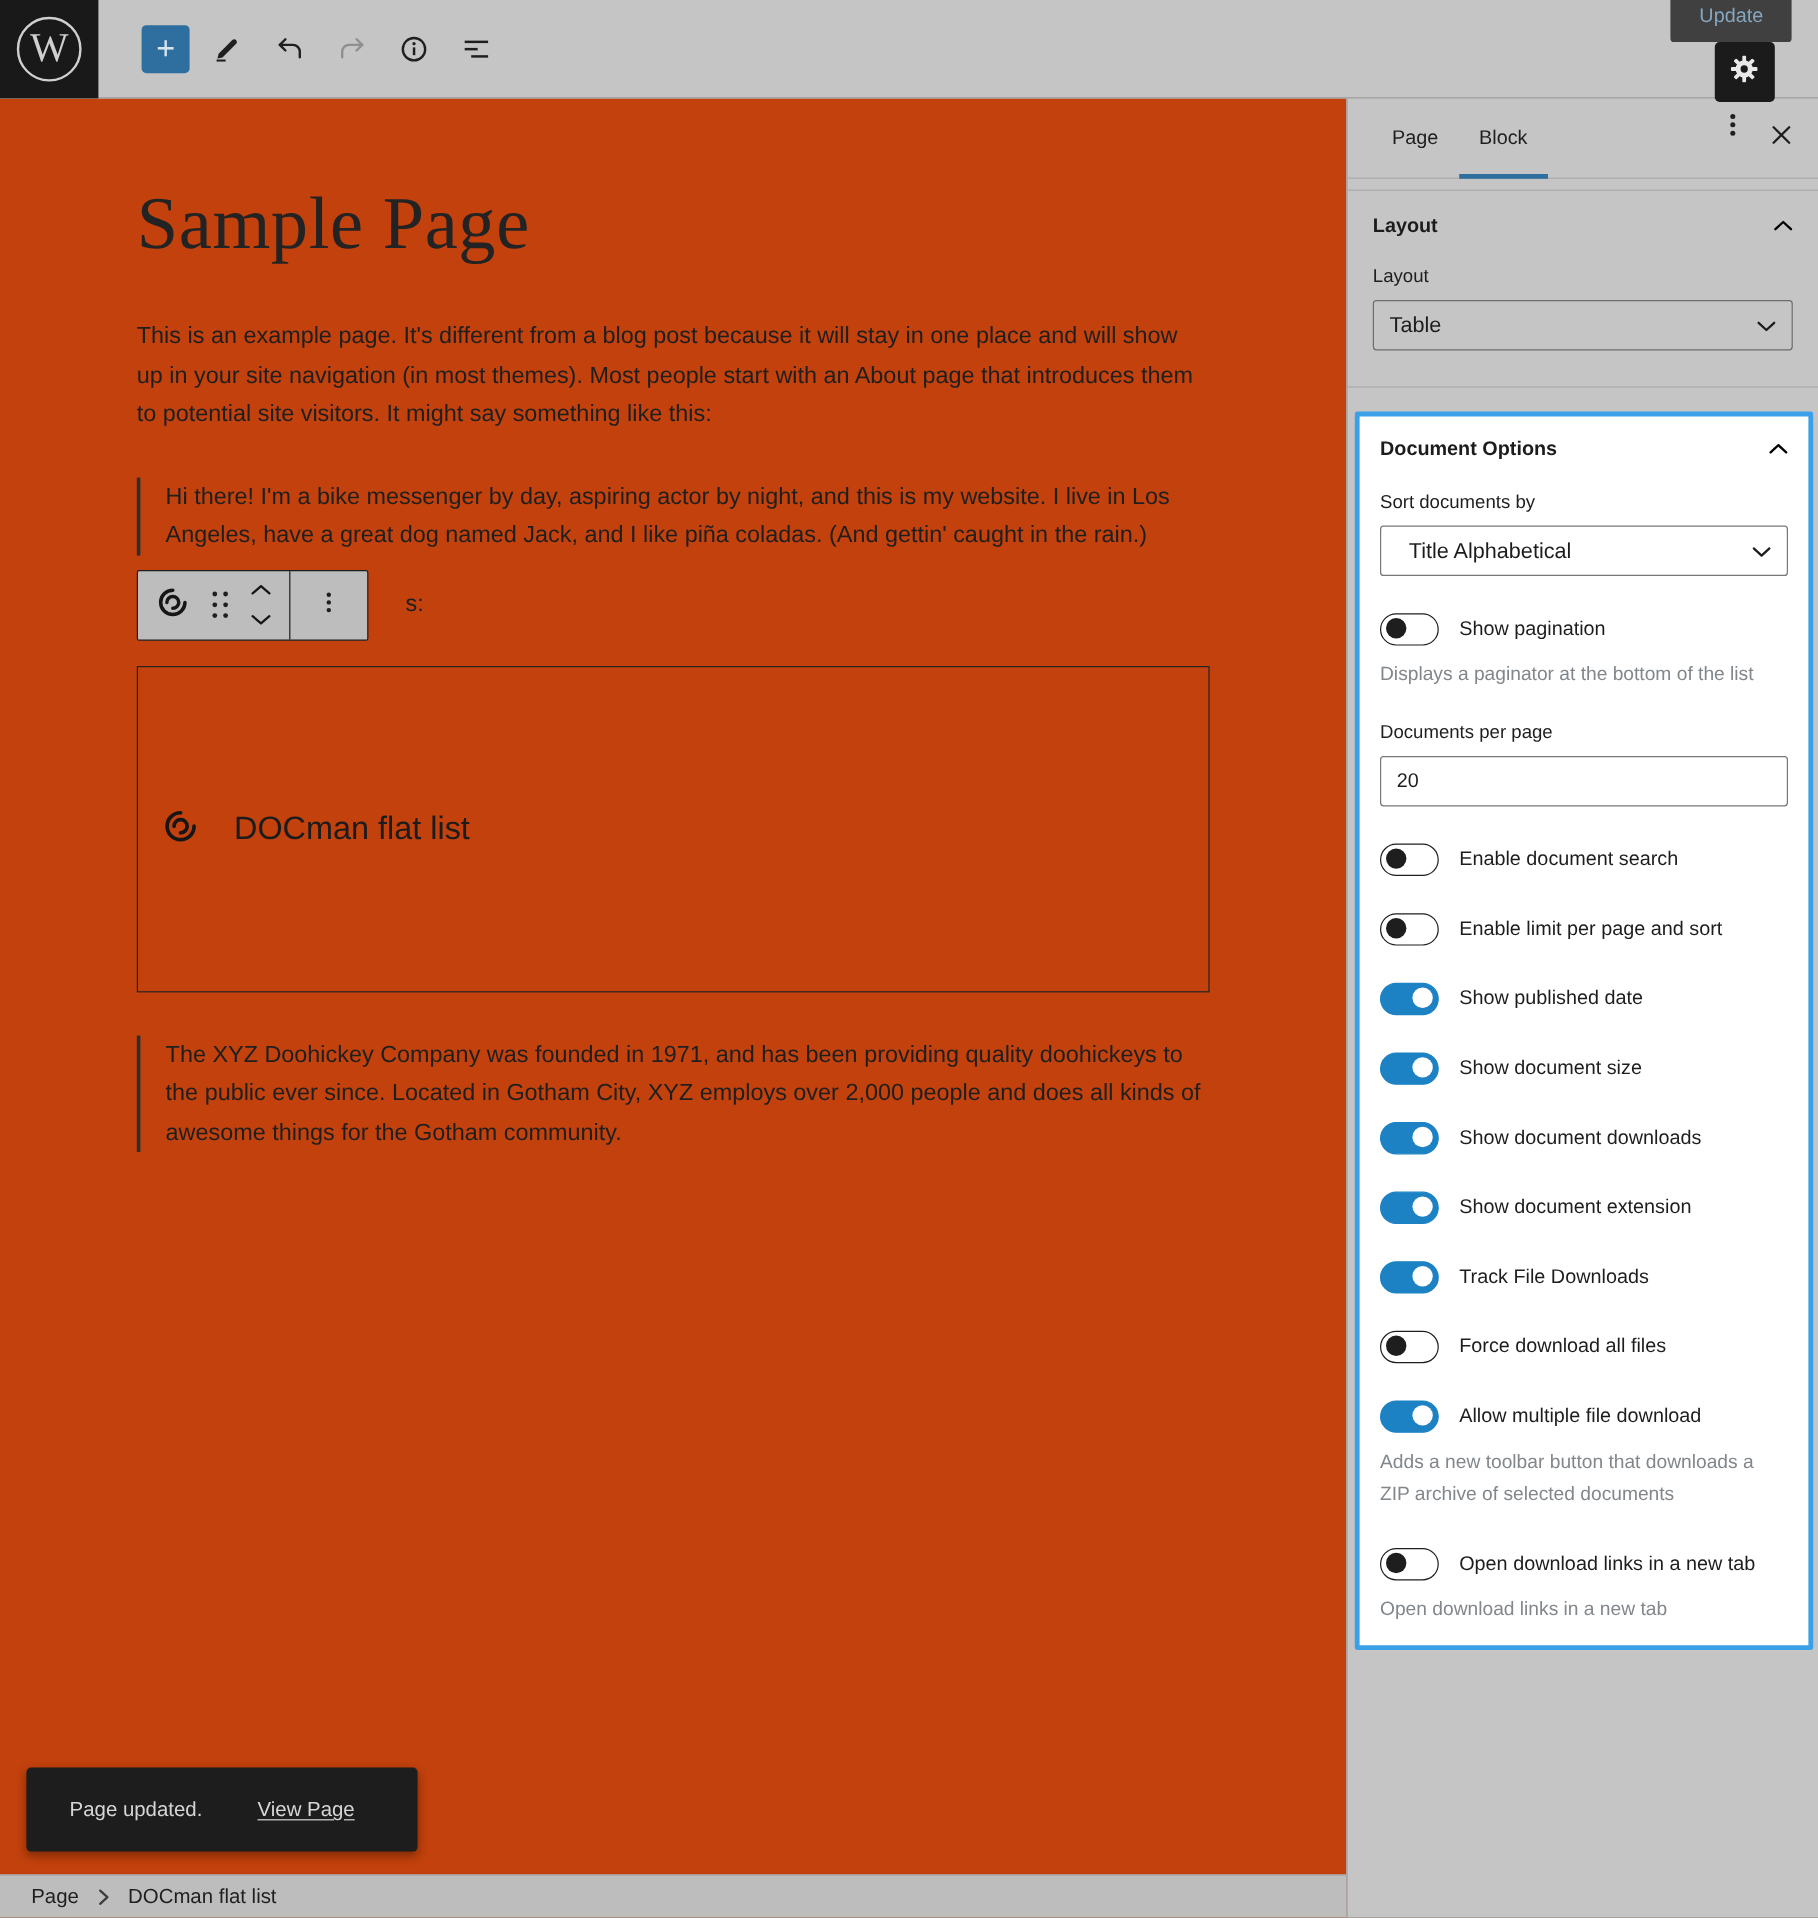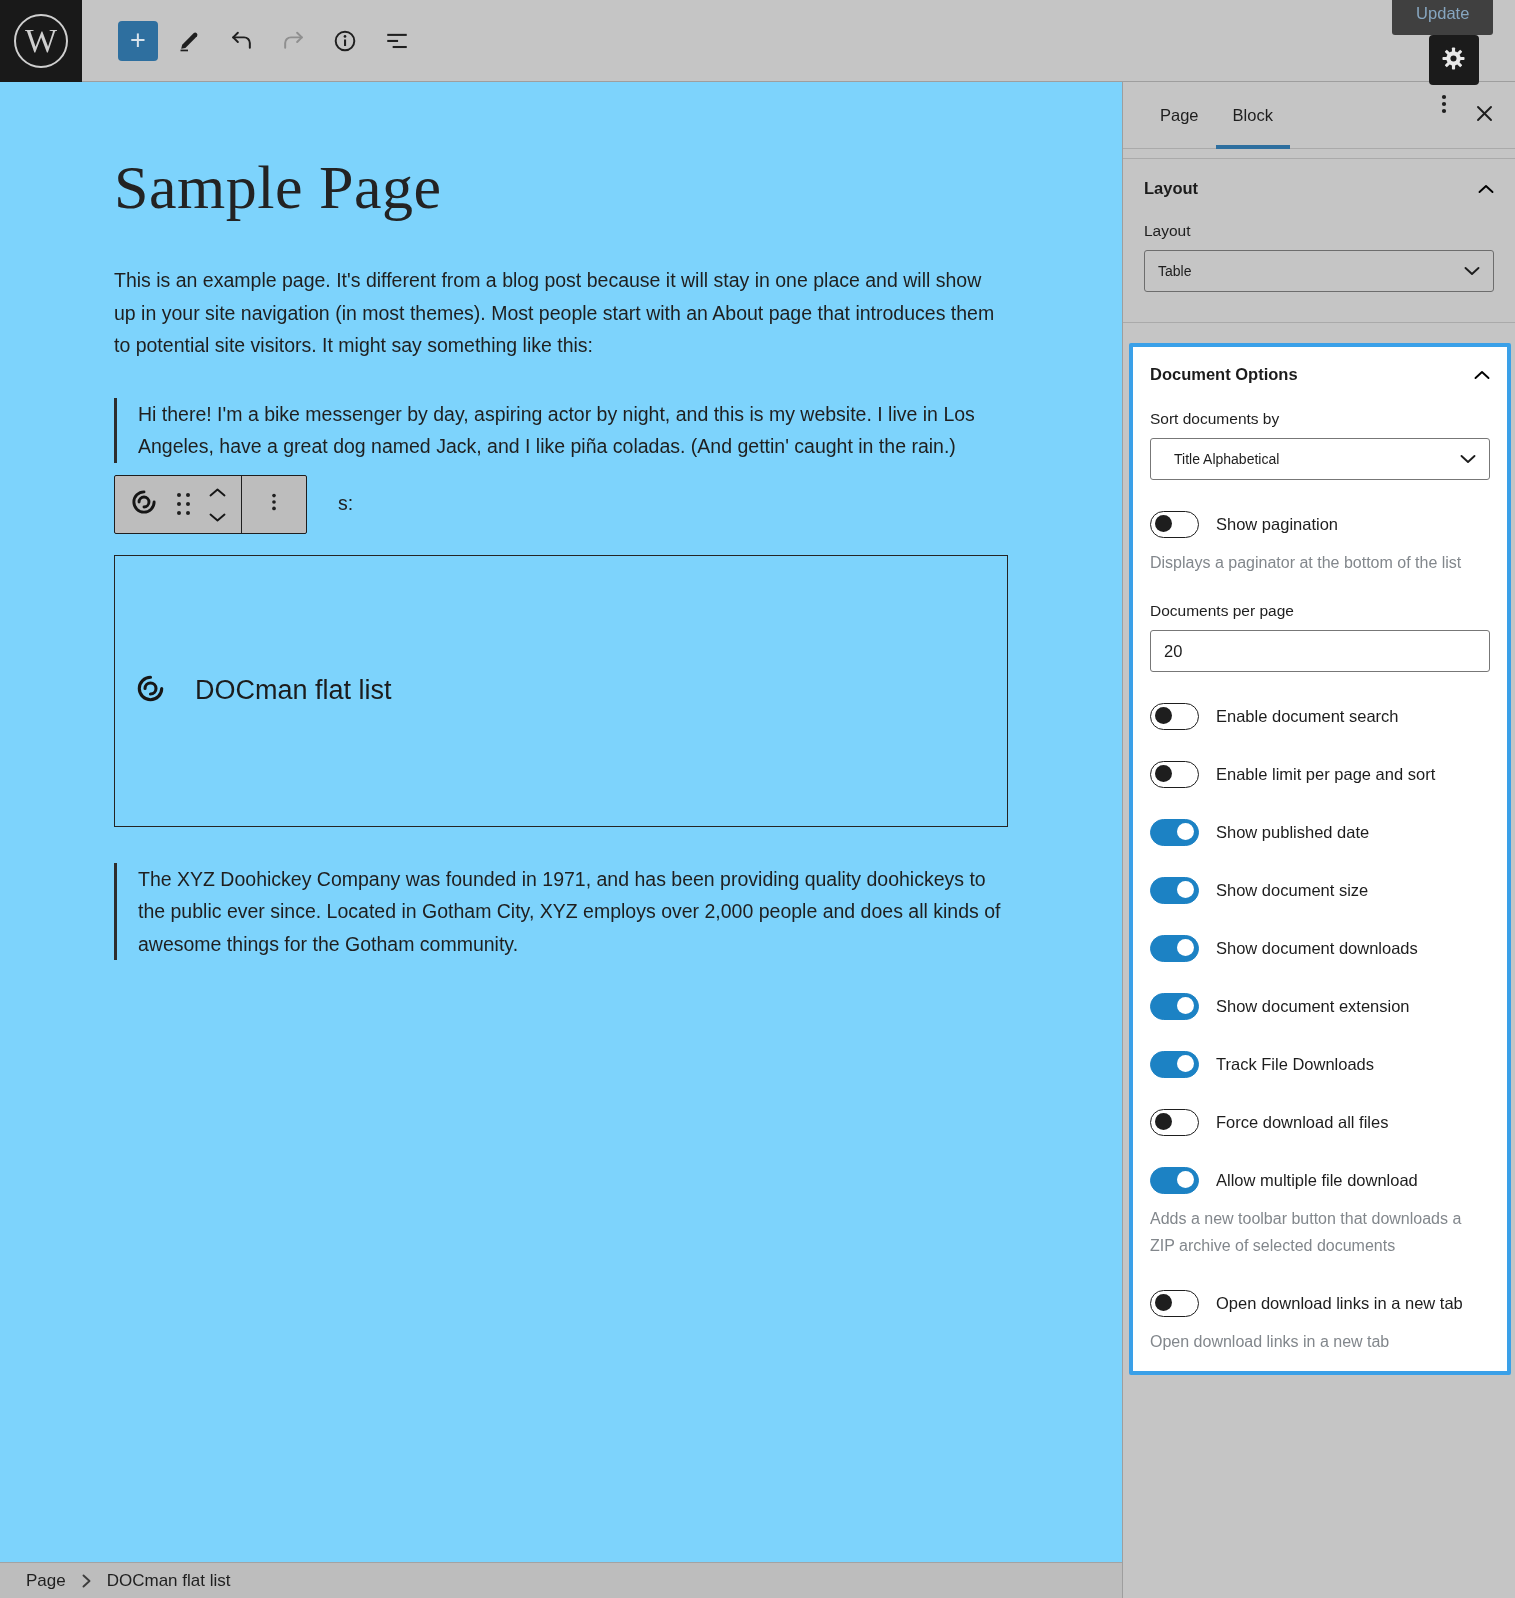--- a/index.html
+++ b/index.html
@@ -22,21 +22,21 @@
   .tb-btn.disabled { color:#8f8f8f; }
   .tb-right { margin-left:auto; display:flex; align-items:center;flex-direction:column; }
   .tb-link { color:#27608e; font-size:16.5px; margin-right:40px; cursor:pointer; }
   .update-btn { background:#404040; color:#86a6c0; font-size:16.5px; padding:12px 24px; border-radius:3px; border:none; cursor:pointer; }
   .gear-btn { width:50px; height:50px; background:#1b1b1b; border-radius:4px; margin-left:22px;
               display:flex; align-items:center; justify-content:center; cursor:pointer; }
   .kebab { width:34px; height:42px; margin:0 8px 0 10px; display:flex; align-items:center; justify-content:center; cursor:pointer; color:#1f1f1f; }
 
   
   .workspace { position:absolute; top:82px; left:0; right:0; bottom:0; display:flex; }
-  .canvas { position:relative; flex:1 1 auto; background:#7dd3fc; overflow:hidden; }
+  .canvas { position:relative; flex:1 1 auto; background:#c2410c; overflow:hidden; }
   .content { width:894px; margin:0 auto; padding-top:70px; color:#1f1f1f; }
   .page-title { font-family:"Liberation Serif", serif; font-weight:400; font-size:62px; line-height:70px;
                 color:#232323; letter-spacing:0.5px; }
   .content p, .content blockquote { font-size:19.5px; line-height:32.5px; color:#1f1f1f; }
   .intro { margin-top:42px; }
   blockquote.bq { border-left:3px solid #2e2e2e; padding-left:21px; margin-top:36px; }
   .dash-link { color:#1f1f1f; text-decoration:underline; text-underline-offset:3px; cursor:pointer; }
 
   
   .toolbar-row { position:relative; margin-top:12px; height:59px; }
@@ -74,21 +74,21 @@
   .tab[data-active="true"] { font-weight:400; }
   .tab[data-active="true"]::after { content:""; position:absolute; left:0; right:0; bottom:-1px; height:4px; background:#2e6f9f; }
   .close-btn { margin-left:auto; margin-right:22px; display:flex; align-items:center; color:#1e1e1e; cursor:pointer; }
   .sidebar-gap { height:10px; border-bottom:1px solid #aaaaaa; }
 
   .panel { padding:20px 21px 30px; border-bottom:1px solid #aaaaaa; }
   .panel-head { display:flex; align-items:center; justify-content:space-between; cursor:pointer; }
   .panel-title { font-size:16.5px; font-weight:700; color:#1c1c1c; }
   .field-label { font-size:15.5px; color:#1e1e1e; margin:24px 0 10px; }
   .select { height:42px; border:1.5px solid #6d6d6d; border-radius:3px; display:flex; align-items:center;
-            justify-content:space-between; padding:0 13px; font-size:14px; color:#1d1d1d; cursor:pointer; }
+            justify-content:space-between; padding:0 13px; font-size:18px; color:#1d1d1d; cursor:pointer; }
 
   
   .doc-panel { margin:20px 4px 0 6px; border:4px solid #3aa0e8; background:#fff; border-radius:2px;
                padding:18px 17px 16px; }
   .doc-panel .panel-head { margin-bottom:2px; }
   .doc-panel .field-label { margin-top:26px; }
   .doc-panel .select, .text-input { border-color:#777; background:#fff; width:100%;padding-left:23px; }
   .text-input { height:42px; border:1.5px solid #777; border-radius:3px; font-size:16.5px; color:#1d1d1d;
                 padding:0 13px; font-family:"Liberation Sans", sans-serif; }
   .opt-row { display:flex; align-items:flex-start; margin-top:30px; }
@@ -256,20 +256,24 @@
               <path d="M13 17.6 A4.6 4.6 0 1 0 8.4 13"></path>
             </svg>
           </span>
           <span class="docman-label">DOCman flat list</span>
         </div>
 
         <blockquote class="bq">The XYZ Doohickey Company was founded in 1971, and has been providing quality doohickeys to the public ever since. Located in Gotham City, XYZ employs over 2,000 people and does all kinds of awesome things for the Gotham community.</blockquote>
 
       </div>
 
+      <div class="toast">
+        <span>Page updated.</span>
+        <a class="toast-action">View Page</a>
+      </div>
 
       <div class="canvas-footer">
         <span class="crumb">Page</span>
         <span class="crumb-sep">
           <svg class="stroke" width="11" height="14" viewBox="0 0 11 14">
               <path d="M2.5 1.5 8.5 7 2.5 12.5"></path>
             </svg>
         </span>
         <span>DOCman flat list</span>
       </div>

